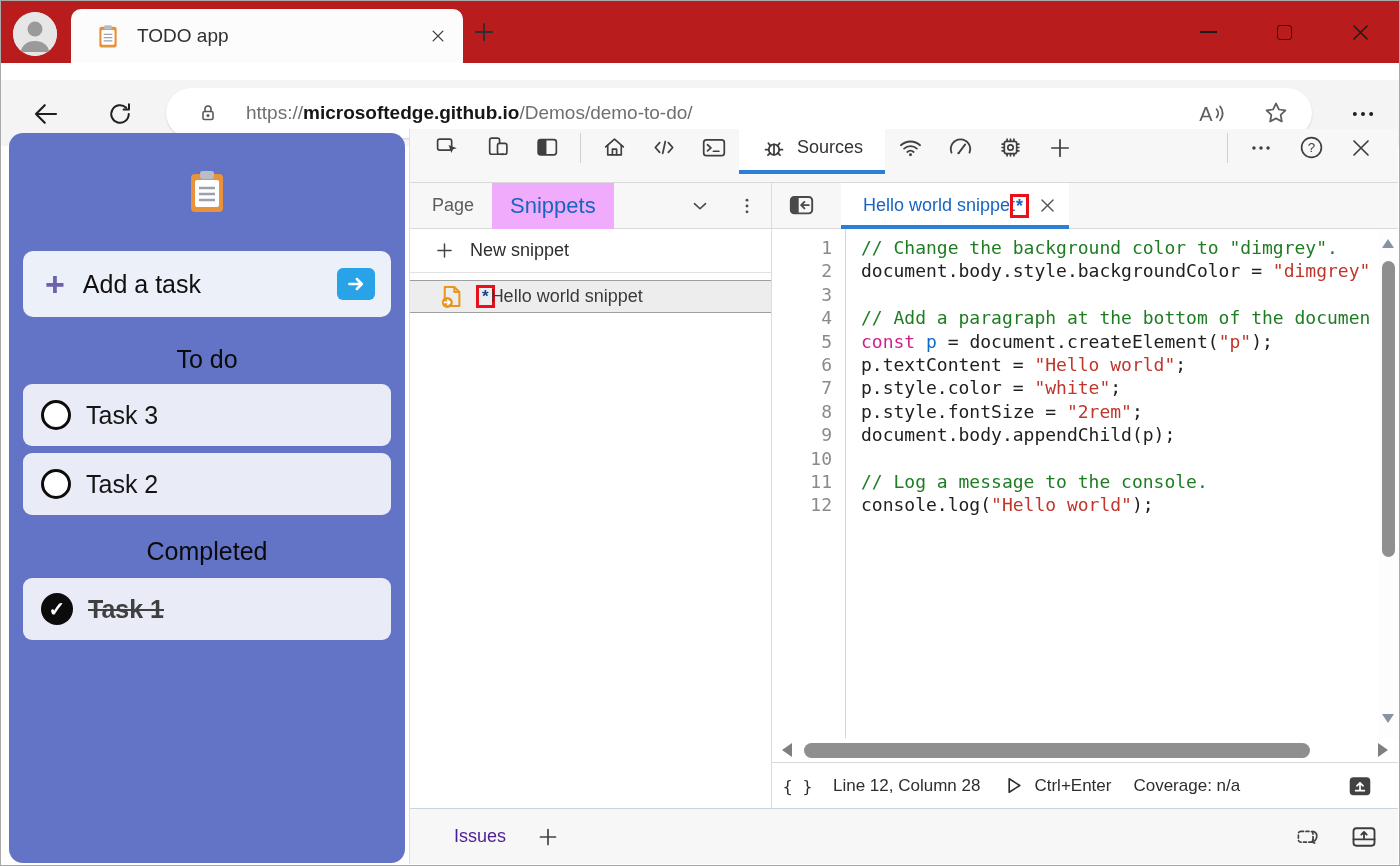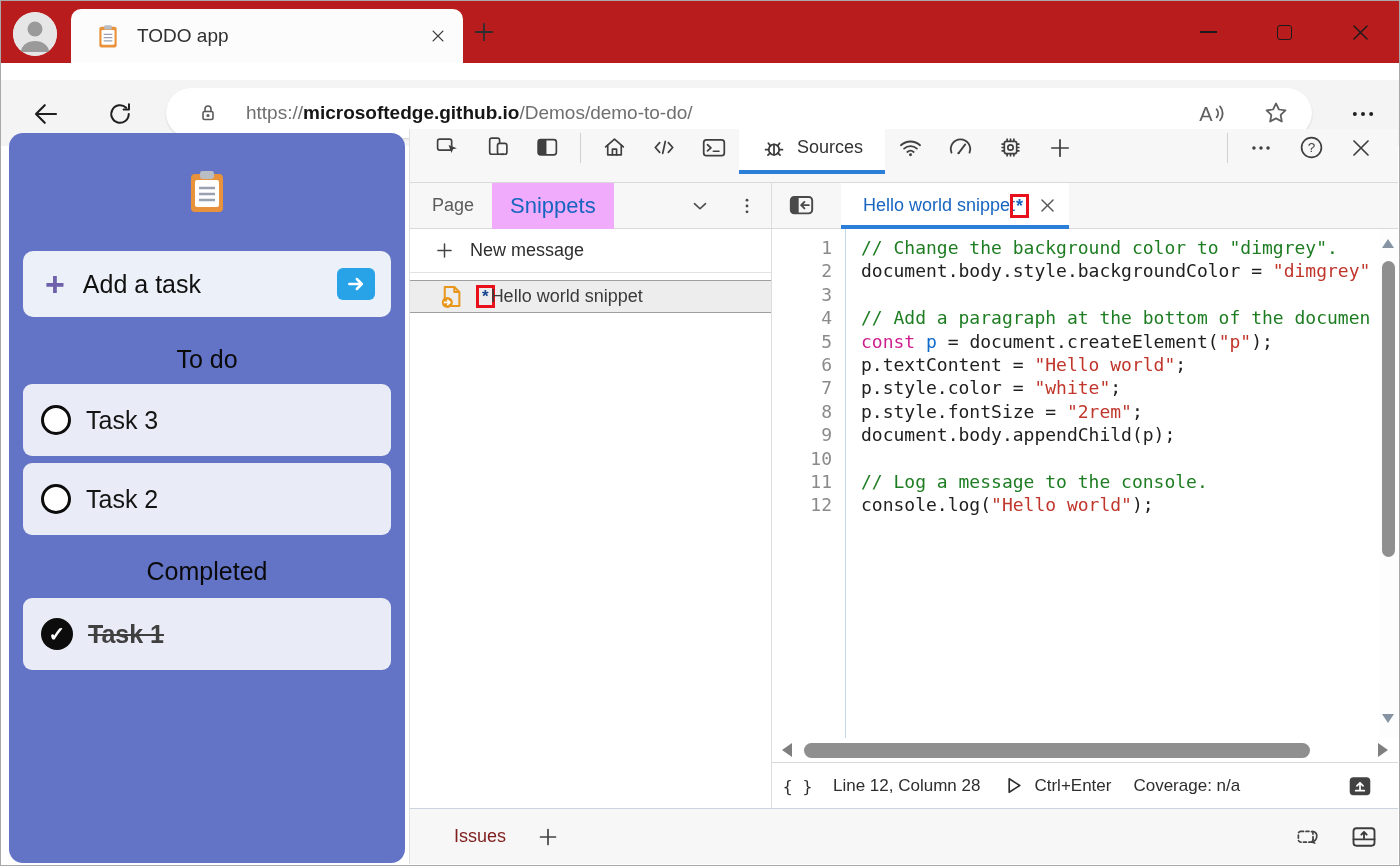--- a/index.html
+++ b/index.html
@@ -32,21 +32,21 @@
   .todo-panel { position:absolute; left:8px; top:132px; width:396px; height:730px; background:#6373c5; border-radius:14px; }
   .todo-header { display:flex; justify-content:center; align-items:center; gap:20px; padding-top:34px; }
   .todo-title { font-size:42px; font-weight:800; color:#0a0a0a; letter-spacing:.5px; }
   .add-task { margin:36px 14px 0; height:66px; background:#ecEEf8; background:#ecf0f8; border-radius:10px; display:flex; align-items:center; padding:0 16px 0 22px; }
   .add-plus { font-size:34px; font-weight:700; color:#6e61ab; line-height:1; }
   .add-label { font-size:25px; color:#101010; margin-left:18px; }
   .add-go { margin-left:auto; width:38px; height:32px; background:#29a3e8; border-radius:6px; display:flex; align-items:center; justify-content:center; }
   .section-title { text-align:center; font-size:25px; color:#0a0a0a; }
   .sec-todo { margin-top:28px; }
   .sec-done { margin-top:22px; }
-  .task-card { margin:7px 14px 0; height:72px; background:#e9ecf6; border-radius:9px; display:flex; align-items:center; padding:0 16px 0 18px; }
+  .task-card { margin:7px 14px 0; height:62px; background:#e9ecf6; border-radius:9px; display:flex; align-items:center; padding:0 16px 0 18px; }
   .sec-todo-cards { margin-top:10px; }
   .radio { width:30px; height:30px; border:3.5px solid #0c0c0c; border-radius:50%; background:#fff; flex:none; }
   .task-label { font-size:25px; color:#141414; margin-left:15px; }
   .done-circle { width:32px; height:32px; border-radius:50%; background:#0c0c0c; color:#fff; display:flex; align-items:center; justify-content:center; font-size:20px; font-weight:700; flex:none; }
   .task-done .task-label { color:#404040; text-decoration:line-through; text-decoration-thickness:2px;font-weight:bold; }
 
   
   .devtools { position:absolute; left:408px; top:128px; right:1px; bottom:1px; display:flex; flex-direction:column; background:#fff; border-left:1px solid #e0e0e0; }
   .dt-toolbar { height:54px; flex:none; background:#f7f7f7; border-bottom:1px solid #d9d9d9; display:flex; align-items:center; padding:0 12px 16px 12px; }
   .tool-btn { width:50px; height:53px; display:flex; align-items:center; justify-content:center; }
@@ -94,21 +94,21 @@
   .tri-right { width:0; height:0; border-top:7.5px solid transparent; border-bottom:7.5px solid transparent; border-left:10px solid #7f7f7f; }
   .htrack { flex:1; position:relative; height:15px; margin-right:24px; }
   .thumb-h { position:absolute; left:4px; top:0; width:506px; height:15px; background:#8f8f8f; border-radius:7.5px; }
 
   .statusbar { height:46px; flex:none; border-top:1px solid #d9d9d9; display:flex; align-items:center; gap:22px; padding:0 24px 0 12px; font-size:17px; color:#2e2e2e; }
   .run-group { display:flex; align-items:center; gap:9px; }
   .dock-btn { margin-left:auto; display:flex; align-items:center; }
 
   .drawer { height:56px; flex:none; border-top:1px solid #c8d4df; background:#f7f7f7; display:flex; align-items:center; padding:0 20px 0 16px; }
   .drawer-tab-console { height:55px; background:#fff; display:flex; align-items:center; padding:0 16px; color:#1765c1; font-size:18px; }
-  .drawer-tab-issues { margin-left:24px; color:#7f1d1d; font-size:18px; padding:0 4px; }
+  .drawer-tab-issues { margin-left:24px; color:#4c1d95; font-size:18px; padding:0 4px; }
   .drawer-plus { margin-left:26px; display:flex; align-items:center; }
   .drawer-right { margin-left:auto; display:flex; align-items:center; gap:28px; }
 
   svg { display:block; }
 </style>
 </head>
 <body>
 
 <div class="window">
 
@@ -352,21 +352,21 @@
                 <circle cx="12" cy="5" r="1.7" fill="#4a4a4a"></circle>
                 <circle cx="12" cy="12" r="1.7" fill="#4a4a4a"></circle>
                 <circle cx="12" cy="19" r="1.7" fill="#4a4a4a"></circle>
               </svg>
           </span>
         </div>
         <div class="new-snippet-row">
           <svg width="21" height="21" viewBox="0 0 24 24" fill="none" stroke="#444" stroke-width="1.7" stroke-linecap="round">
               <path d="M12 4.5 V19.5 M4.5 12 H19.5"></path>
             </svg>
-          <span>New message</span>
+          <span>New snippet</span>
         </div>
         <div class="snippet-item">
           <svg width="27" height="27" viewBox="0 0 24 24" fill="none" stroke="#e8971e" stroke-width="1.8" stroke-linejoin="round">
             <path d="M6 3.5 H14.5 L19 8 V20.5 H6 Z"></path>
               <path d="M14.5 3.5 V8 H19"></path>
             <circle cx="8.3" cy="17.3" r="4.9" fill="#e8971e" stroke="none"></circle>
             <path d="M5.8 17.3 H10.3 M8.7 15.5 L10.6 17.3 L8.7 19.1" stroke="#fff" stroke-width="1.5" stroke-linecap="round"></path>
           </svg>
           <span class="red-box"><span>*</span></span>
           <span class="snip-name">Hello world snippet</span>

